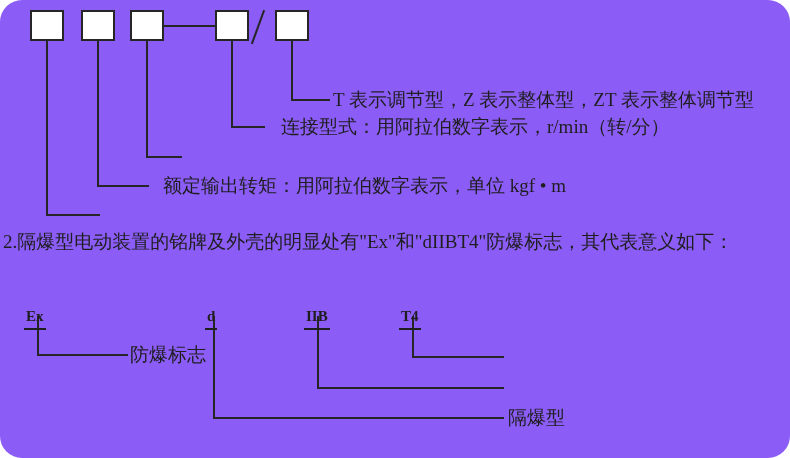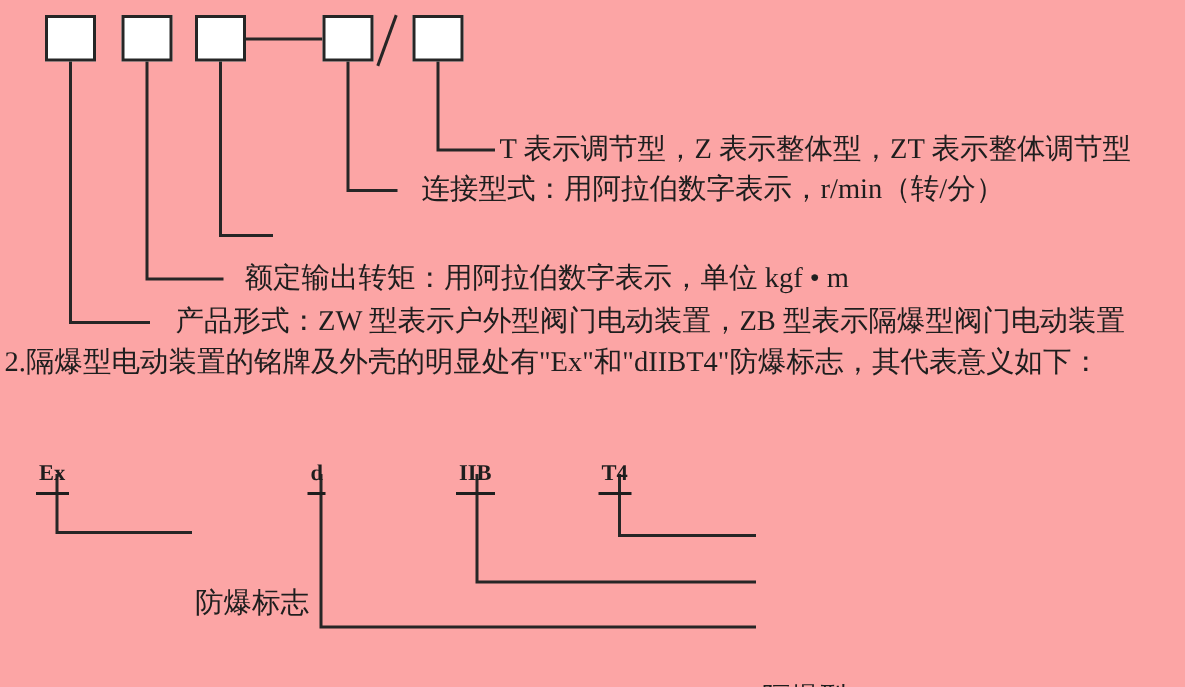--- a/index.html
+++ b/index.html
@@ -3,21 +3,21 @@
 <meta charset="utf-8">
 <style>
   html,body{margin:0;padding:0;}
   body{
     width:790px;height:458px;
     background:#ffffff;
     font-family:"Liberation Serif","DejaVu Serif",serif;
     color:#1e1e1e;
     overflow:hidden;
   }
-  .page{position:relative;width:790px;height:458px;background:#fca5a5;}
+  .page{position:relative;width:790px;height:458px;background:#8b5cf6;border-radius:22px;}
   svg.lines{position:absolute;left:0;top:0;width:790px;height:458px;pointer-events:none;}
   .code-box{
     position:absolute;top:10px;width:30px;height:27px;
     border:2px solid #262626;background:#ffffff;
   }
   .slash{
     position:absolute;left:257px;top:9px;width:2px;height:36px;
     background:#262626;transform:rotate(20deg);
   }
   .leader-text{
@@ -25,21 +25,21 @@
   }
   .note-text{
     position:absolute;left:3px;top:230px;font-size:19px;line-height:24px;
     white-space:nowrap;color:#1e1e1e;
   }
   .code-label{
     position:absolute;top:304px;font-size:15px;font-weight:bold;line-height:24px;
     border-bottom:2px solid #1e1e1e;padding:0 2px 0 2px;color:#1e1e1e;white-space:nowrap;
   }
   .meaning-text{
-    position:absolute;font-size:19px;line-height:24px;white-space:nowrap;color:#1e1e1e;margin-top:48px;
+    position:absolute;font-size:19px;line-height:24px;white-space:nowrap;color:#1e1e1e;
   }
 </style>
 </head>
 <body>
 
 <div class="page">
 
   <svg class="lines" viewBox="0 0 790 458" xmlns="http://www.w3.org/2000/svg">
     <g stroke="#262626" stroke-width="2" fill="none">
 
@@ -61,21 +61,20 @@
   <div class="code-box" style="left:30px"></div>
   <div class="code-box" style="left:81px"></div>
   <div class="code-box" style="left:130px"></div>
   <div class="code-box" style="left:215px"></div>
   <div class="code-box" style="left:275px"></div>
   <div class="slash"></div>
 
   <div class="leader-text" style="left:333px;top:88px">T 表示调节型，Z 表示整体型，ZT 表示整体调节型</div>
   <div class="leader-text" style="left:281px;top:115px">连接型式：用阿拉伯数字表示，r/min（转/分）</div>
   <div class="leader-text" style="left:163px;top:174px">额定输出转矩：用阿拉伯数字表示，单位 kgf • m</div>
-  <div class="leader-text" style="left:117px;top:203px">产品形式：ZW 型表示户外型阀门电动装置，ZB 型表示隔爆型阀门电动装置</div>
 
   <div class="note-text">2.隔爆型电动装置的铭牌及外壳的明显处有"Ex"和"dIIBT4"防爆标志，其代表意义如下：</div>
 
   <div class="code-label" style="left:24px">Ex</div>
   <div class="code-label" style="left:205px">d</div>
   <div class="code-label" style="left:304px">IIB</div>
   <div class="code-label" style="left:399px">T4</div>
 
   <div class="meaning-text" style="left:130px;top:343px">防爆标志</div>
   <div class="meaning-text" style="left:508px;top:406px">隔爆型</div>

